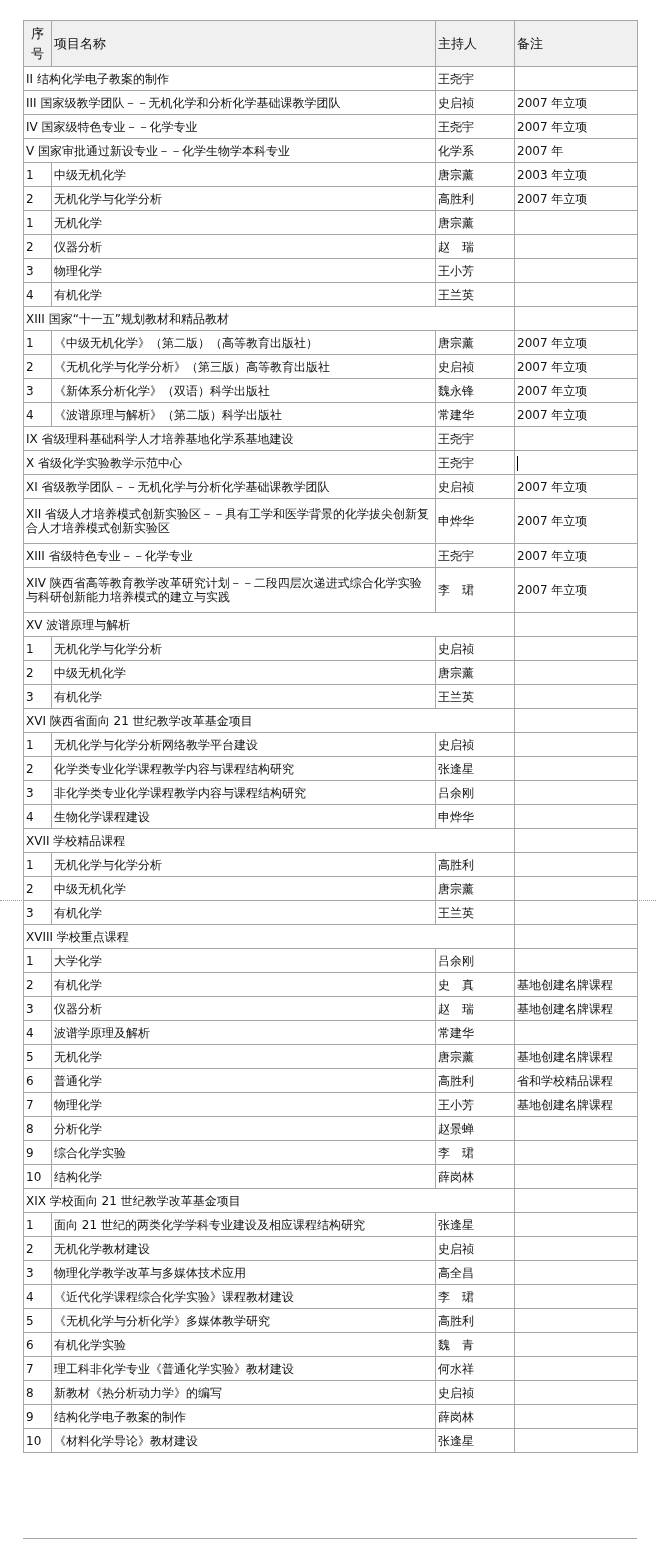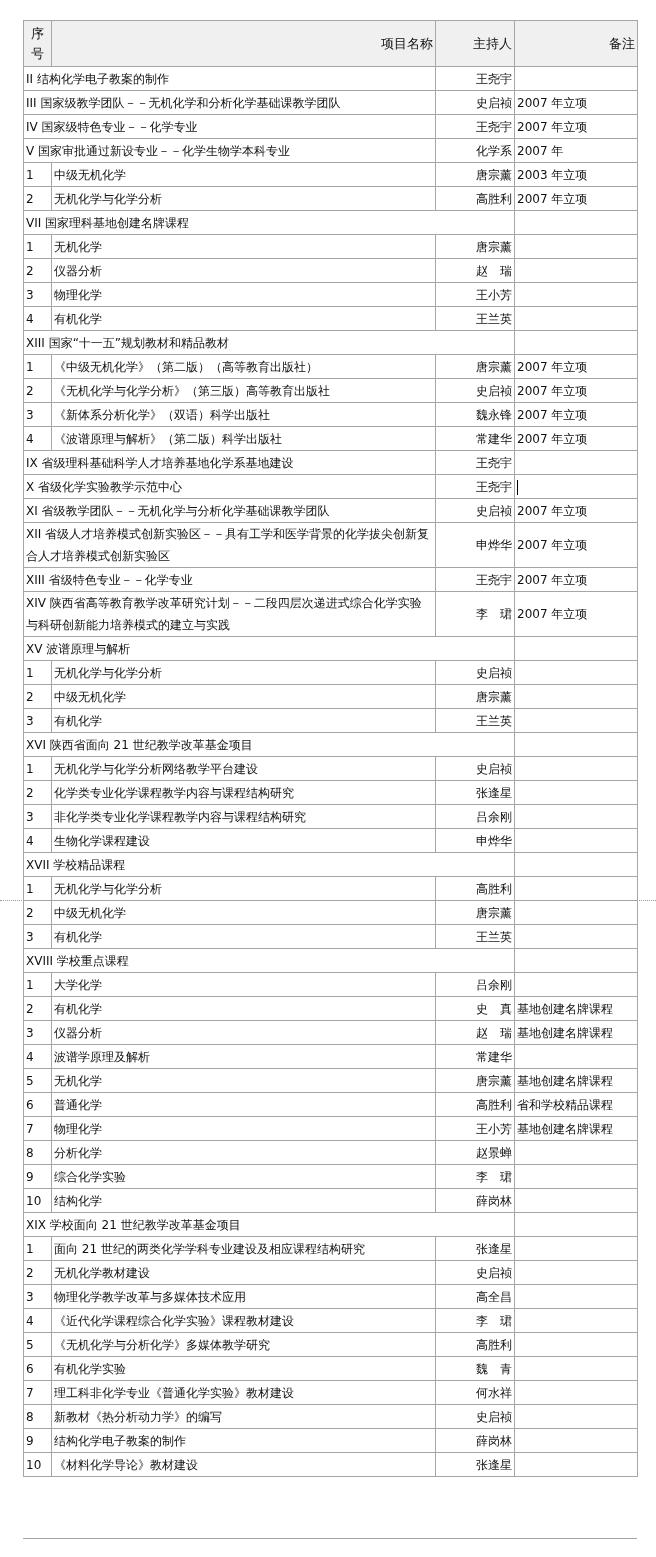--- a/index.html
+++ b/index.html
@@ -6,24 +6,24 @@
   body { width:656px; height:1557px; position:relative; overflow:hidden;
          font-family:"DejaVu Sans", "Liberation Sans", sans-serif; font-size:12px; color:#111; }
   .page-break { position:absolute; left:0; right:0; top:900px; height:0;
                 border-top:1px dotted #999; z-index:0; }
   table.proj { position:absolute; left:23px; top:20px; width:614px;
                border-collapse:collapse; table-layout:fixed; background:#fff; z-index:1; }
   table.proj td, table.proj th { border:1px solid #a6a6a6; padding:0 2px;
                height:23px; line-height:22px; font-weight:normal; vertical-align:middle;
                white-space:nowrap; overflow:hidden; }
   table.proj th { background:#f0f0f0; font-size:13px; height:45px; line-height:20px; }
-  table.proj td.multi { white-space:normal; line-height:22px; height:44px; }
+  table.proj td.multi { white-space:normal; line-height:14px; height:44px; }
   col.c1 { width:28px; } col.c2 { width:384px; } col.c3 { width:79px; } col.c4 { width:123px; }
   .th-num { text-align:center; }
-  .center { text-align:right; }
+  .center { text-align:left; }
   .num { text-align:left; padding-left:3px; }
   .cursor { display:inline-block; width:1px; height:15px; background:#000; vertical-align:middle; }
   .tail-line { position:absolute; left:23px; width:614px; top:1538px; height:0;
                border-top:1px solid #a6a6a6; }
 </style>
 </head>
 <body>
 
 <div class="page-break"></div>
 
@@ -72,24 +72,20 @@
         <td class="center">唐宗薰</td>
         <td>2003 年立项</td>
       </tr>
       <tr>
         <td class="num">2</td>
         <td>无机化学与化学分析</td>
         <td class="center">高胜利</td>
         <td>2007 年立项</td>
       </tr>
       <tr>
-        <td colspan="3">VII 国家理科基地创建名牌课程</td>
-        <td></td>
-      </tr>
-      <tr>
         <td class="num">1</td>
         <td>无机化学</td>
         <td class="center">唐宗薰</td>
         <td></td>
       </tr>
       <tr>
         <td class="num">2</td>
         <td>仪器分析</td>
         <td class="center">赵　瑞</td>
         <td></td>

